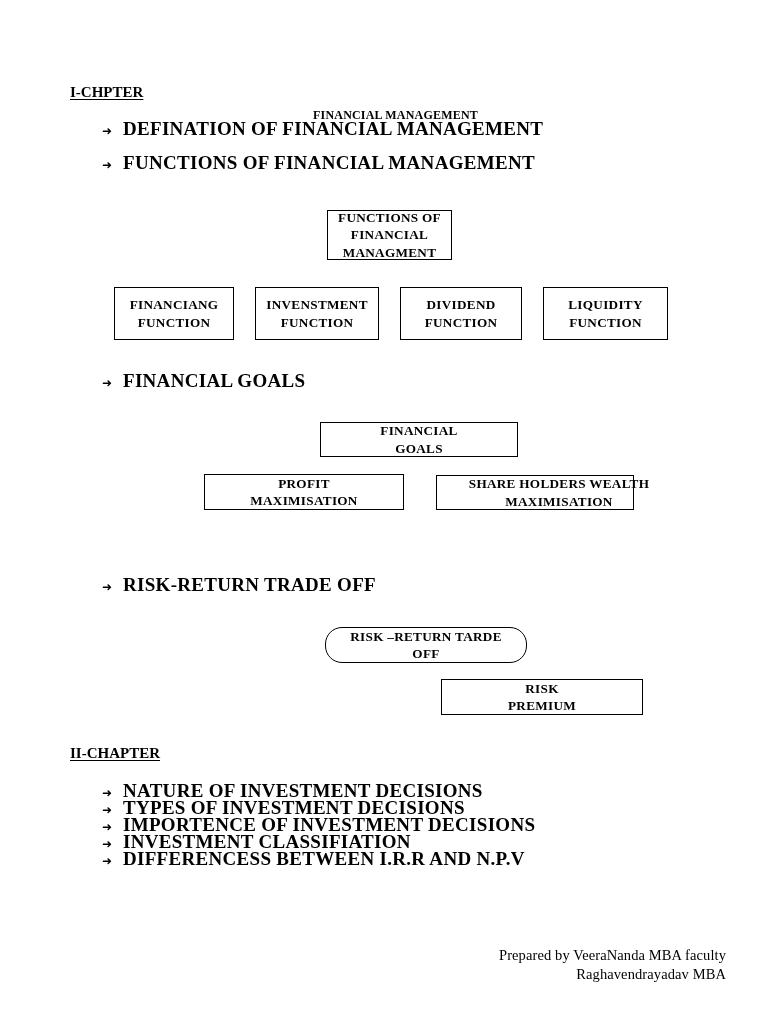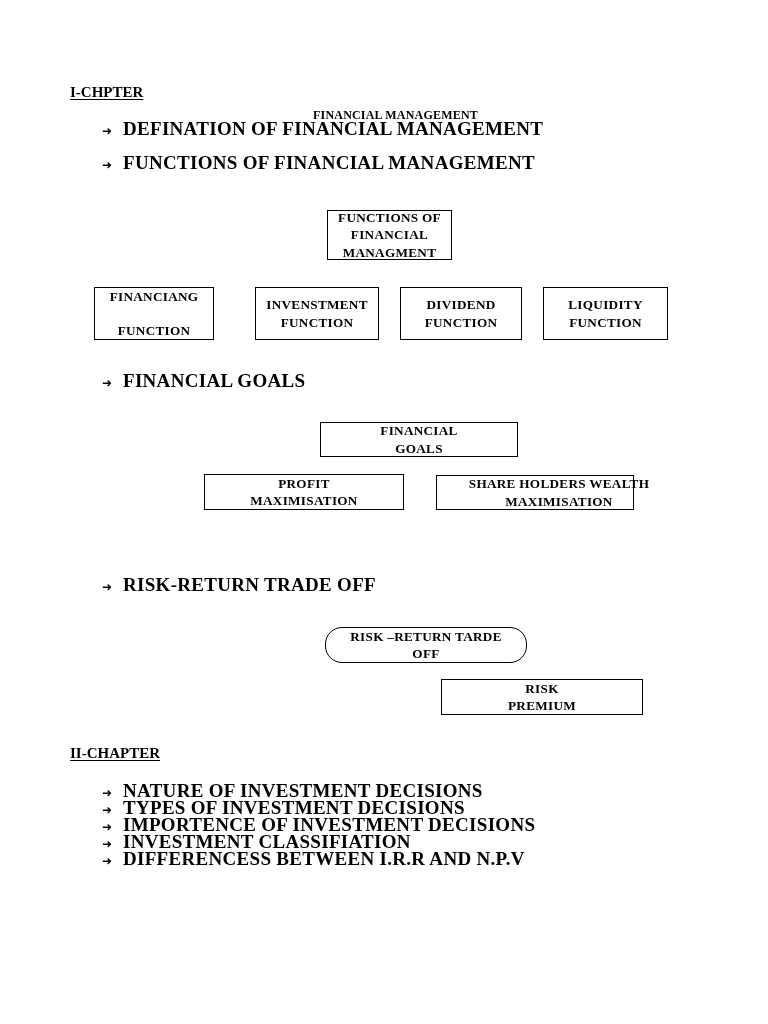--- a/index.html
+++ b/index.html
@@ -96,21 +96,21 @@
     font-weight: bold;
     line-height: 1.32;
     letter-spacing: 0.3px;
     background: #ffffff;
     margin-top: 18px;
   }
   .dbox .ln { display: block; white-space: nowrap; }
 
   
   .fm-root   { left: 327px; top: 192px;  width: 125px; height: 50px; }
-  .fm-c1     { left: 94px; top: 269px;  width: 120px; height: 53px; justify-content: space-between; }
+  .fm-c1     { left: 114px; top: 269px;  width: 120px; height: 53px; }
   .fm-c2     { left: 255px; top: 269px;  width: 124px; height: 53px; }
   .fm-c3     { left: 400px; top: 269px;  width: 122px; height: 53px; }
   .fm-c4     { left: 543px; top: 269px;  width: 125px; height: 53px; }
 
   
   .fg-root   { left: 320px; top: 404px;  width: 198px; height: 35px; }
   .fg-c1     { left: 204px; top: 456px;  width: 200px; height: 36px; text-align: right; }
   .fg-c2     { left: 436px; top: 457px;  width: 198px; height: 35px; padding-left: 48px; }
 
   
@@ -220,14 +220,18 @@
   </div>
   <div class="bullet-row list-b4">
     <span class="bullet-glyph">➜</span>
     <span class="bullet-text">INVESTMENT CLASSIFIATION</span>
   </div>
   <div class="bullet-row list-b5">
     <span class="bullet-glyph">➜</span>
     <span class="bullet-text">DIFFERENCESS BETWEEN I.R.R AND N.P.V</span>
   </div>
 
+  <div class="footer">
+    <span class="fl">Prepared by VeeraNanda MBA faculty</span>
+    <span class="fl">Raghavendrayadav MBA</span>
+  </div>
 
 </div>
 
 </body></html>

